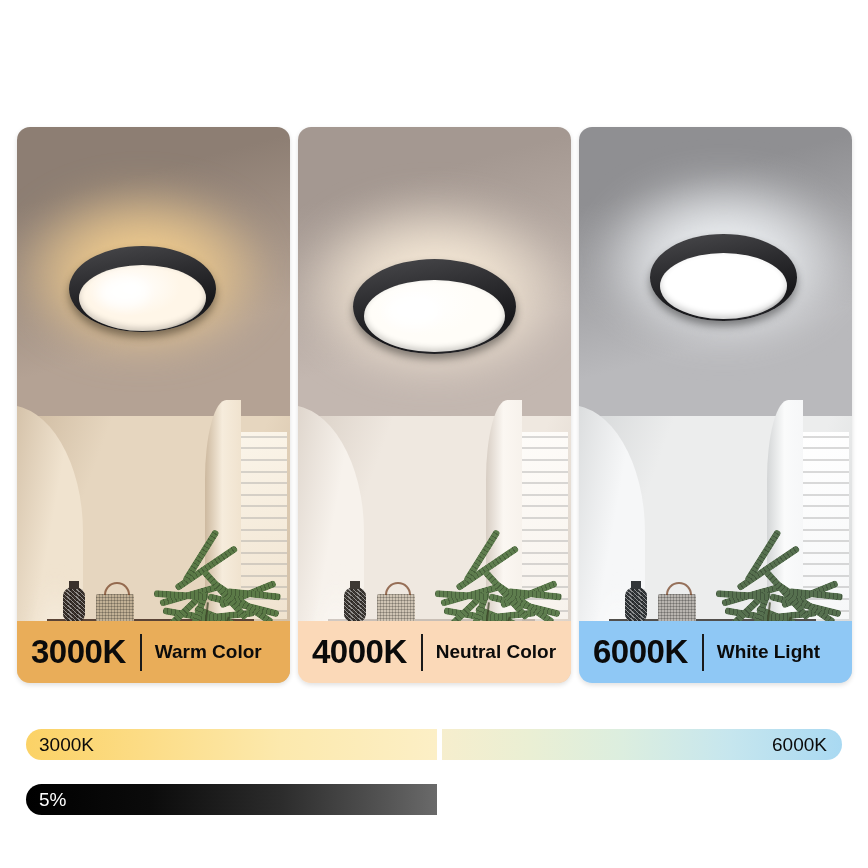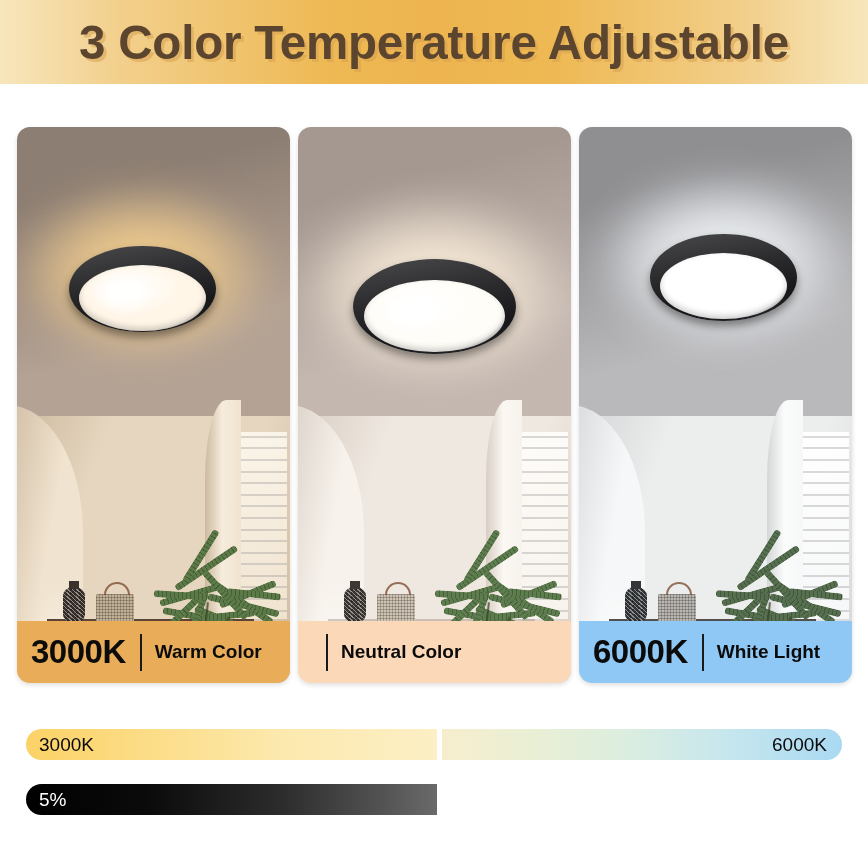--- a/index.html
+++ b/index.html
@@ -292,23 +292,20 @@
     background: linear-gradient(to right, #8d8d8d 0%, #a6a6a6 30%, #c9c9c9 62%, #ececec 86%, #fafafa 100%);
   }
   .txt-white { color: #ffffff; }
   .txt-black { color: #0a0a0a; }
 </style>
 </head>
 <body>
 
 <div id="page">
 
-  <div class="header-banner">
-    <div class="header-title">3 Color Temperature Adjustable</div>
-  </div>
 
   <div class="panel-row">
 
     <div class="panel-card">
       <div class="scene">
         <div class="ceiling" id="ceil0" style="background: linear-gradient(165deg, rgb(141, 126, 115) 0%, rgb(141, 126, 115) 22%, rgb(180, 162, 148) 70%, rgb(180, 162, 148) 100%);">
           <div class="glow" id="glow0" style="width: 92%; height: 58%; left: 0%; top: 21%; background: radial-gradient(rgb(245, 207, 142) 0%, rgba(245, 207, 142, 0.8) 34%, rgba(245, 207, 142, 0.333) 60%, transparent 78%);"></div>
           <div class="lamp" id="lamp0" style="width: 54%; height: 30%; left: 19%; top: 41%;">
             <div class="lamp-rim"></div>
             <div class="lamp-face" id="face0" style="left: 7%; top: 22%; width: 86%; height: 76%; background: radial-gradient(at 42% 34%, rgb(255, 255, 255) 0%, rgb(255, 246, 232) 46%, rgb(255, 246, 232) 72%, rgba(0, 0, 0, 0.1) 100%); box-shadow: rgba(0, 0, 0, 0.2) 0px -3px 6px inset;"></div>
@@ -440,20 +437,21 @@
               <div class="frond" style="left: 60%; bottom: 72%; width: 34%; transform: rotate(6deg); background-color: rgb(94, 125, 78);"></div>
               <div class="frond" style="left: 14%; bottom: 70%; width: 34%; transform: rotate(4deg); background-color: rgb(94, 125, 78);"></div>
               <div class="frond" style="left: 46%; bottom: 88%; width: 40%; transform: rotate(48deg); background-color: rgb(94, 125, 78);"></div>
               <div class="stem" style="left: 44%; bottom: 20%; height: 46%; transform: rotate(6deg);"></div>
               <div class="stem" style="left: 46%; bottom: 18%; height: 34%; transform: rotate(-18deg);"></div>
               <div class="stem" style="left: 50%; bottom: 16%; height: 40%; transform: rotate(20deg);"></div>
             </div>
         </div>
       </div>
       <div class="ct-label" id="ctlab1" style="background: rgb(251, 217, 184);">
+        <span class="ct-kelvin">4000K</span>
         <span class="ct-divider"></span>
         <span class="ct-name">Neutral Color</span>
       </div>
     </div>
 
     <div class="panel-card">
       <div class="scene">
         <div class="ceiling" id="ceil2" style="background: linear-gradient(165deg, rgb(143, 143, 146) 0%, rgb(143, 143, 146) 22%, rgb(185, 185, 188) 70%, rgb(185, 185, 188) 100%);">
           <div class="glow" id="glow2" style="width: 92%; height: 58%; left: 7%; top: 17%; background: radial-gradient(rgb(242, 245, 248) 0%, rgba(242, 245, 248, 0.8) 34%, rgba(242, 245, 248, 0.333) 60%, transparent 78%);"></div>
           <div class="lamp" id="lamp2" style="width: 54%; height: 30%; left: 26%; top: 37%;">

